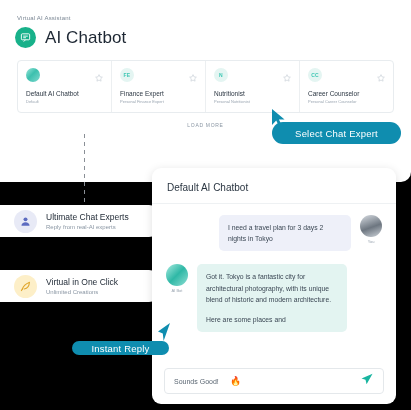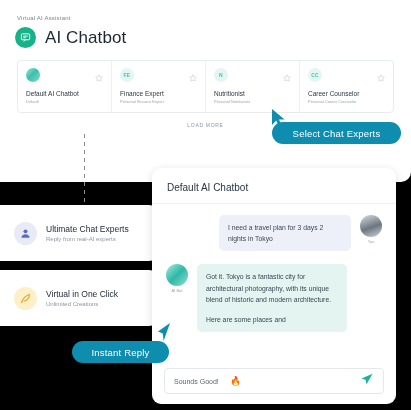--- a/index.html
+++ b/index.html
@@ -62,31 +62,31 @@
   .cursor{ position:absolute; pointer-events:none; }
   .pill{
     position:absolute;
     background:#0f8daf; color:#fff;
     font-size:9.5px; letter-spacing:.2px;
     border-radius:11px;
     display:flex; align-items:center; justify-content:center;
     white-space:nowrap;
   }
   .pill-select{ left:272px; top:122px; width:129px; height:22px; }
-  .pill-instant{ left:72px; top:341px; width:97px; height:22px; }
+  .pill-instant{ left:72px; top:341px; width:97px; height:14px; }
 
   
   .dash-line{
     position:absolute; left:84px; top:134px; width:1px; height:68px;
     background:repeating-linear-gradient(to bottom,#8a8f96 0 4px,transparent 4px 8px);
   }
 
   
   .feature{
-    position:absolute; left:0; width:157px; height:56px;
+    position:absolute; left:0; width:157px; height:32px;
     background:#ffffff; border-radius:0 8px 8px 0;
     display:flex; align-items:center; gap:9px; padding-left:14px;
     box-shadow:0 1px 6px rgba(0,0,0,.10);
   }
   .feature-1{ top:205px; }
   .feature-2{ top:270px; }
   .feat-icon{
     width:23px; height:23px; border-radius:50%;
     display:flex; align-items:center; justify-content:center; flex:0 0 23px;
   }
@@ -212,21 +212,21 @@
   <div class="load-more">LOAD MORE</div>
 </div>
 
 <div class="dash-line"></div>
 
 <span class="cursor cursor-select">
   <svg width="16" height="20" viewBox="0 0 16 20">
     <path d="M1 1 L1 17 L5.2 12.6 L8.2 18.6 L10.8 17.2 L7.9 11.6 L13.6 11.4 Z" fill="#0f8daf"></path>
   </svg>
 </span>
-<div class="pill pill-select">Select Chat Experts</div>
+<div class="pill pill-select">Select Chat Expert</div>
 
 <div class="feature feature-1">
   <div class="feat-icon blue">
     <svg width="13" height="13" viewBox="0 0 24 24" fill="#5c6bc0">
       <circle cx="12" cy="8" r="3.6"></circle>
       <path d="M4.5 20c0-4.1 3.4-6.6 7.5-6.6s7.5 2.5 7.5 6.6z"></path>
     </svg>
   </div>
   <div>
     <div class="feat-title">Ultimate Chat Experts</div>

